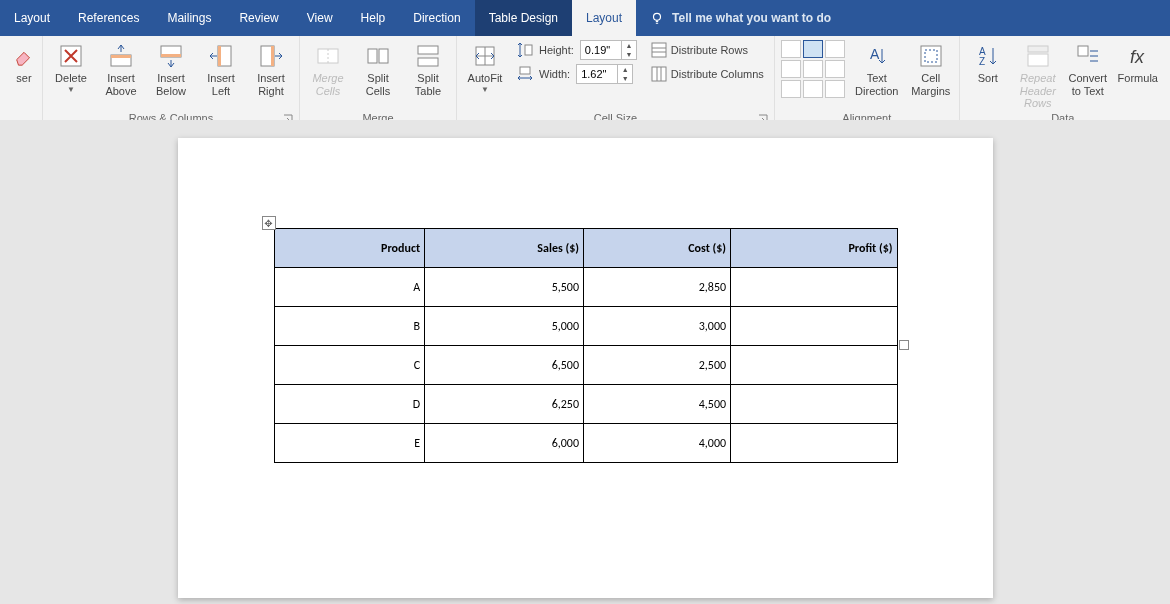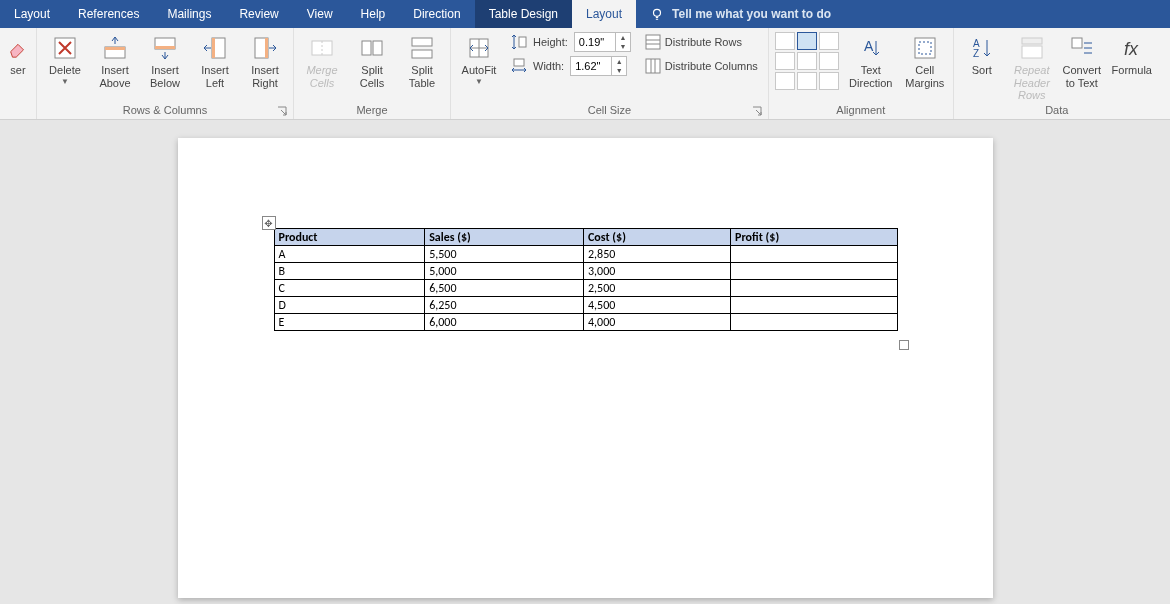--- a/index.html
+++ b/index.html
@@ -1,19 +1,19 @@
 <!DOCTYPE html>
 <html><head>
 <meta charset="utf-8">
 <style>
 * { margin:0; padding:0; box-sizing:border-box; }
 body { font-family: "Segoe UI", sans-serif; font-size:12px; background:#e6e6e6; width:1170px; height:604px; overflow:hidden; }
 
 
-.tabstrip { background:#2b579a; height:28px; display:flex; align-items:stretch; color:#fff; }
+.tabstrip { background:#2b579a; height:36px; display:flex; align-items:stretch; color:#fff; }
 .tab { padding:0 14px; display:flex; align-items:center; cursor:pointer; font-size:12px; }
 .tab.subtle { background:#1e3f73; }
 .tab.active { background:#f3f3f3; color:#2b579a; }
 .tellme { display:flex; align-items:center; padding:0 14px; gap:8px; color:#dbe5f1;font-weight:bold; }
 .bulb { width:14px; height:14px; }
 
 
 .ribbon { background:#f3f3f3; height:92px; display:flex; border-bottom:1px solid #d0d0d0; }
 .group { border-right:1px solid #e0e0e0; display:flex; flex-direction:column; justify-content:space-between; padding:4px 6px 0 6px; }
 .group-label { text-align:center; font-size:11px; color:#666; padding:2px 0 3px 0; position:relative; }
@@ -36,21 +36,21 @@
 
 .aligngrid { display:grid; grid-template-columns:repeat(3,20px); grid-template-rows:repeat(3,18px); gap:2px; }
 .alignbtn { border:1px solid #c8c8c8; background:#fff; cursor:pointer; display:flex; align-items:center; justify-content:center; }
 .alignbtn.sel { background:#cfe2f3; border-color:#2b579a; }
 
 
 .canvas { position:absolute; top:120px; left:0; right:0; bottom:0; background:#e6e6e6; display:flex; justify-content:center; padding-top:18px; }
 .page { background:#fff; width:815px; height:460px; box-shadow:0 2px 6px rgba(0,0,0,.25); position:relative; padding:90px 96px; }
 .tmove { position:absolute; width:14px; height:14px; border:1px solid #888; background:#fff; display:flex; align-items:center; justify-content:center; font-size:10px; color:#666; left:84px; top:78px; cursor:move; }
 .wtable { border-collapse:collapse; width:624px; }
-.wtable th,.wtable td { border:1px solid #000; text-align:left; font-size:12px; padding:1px 4px; height:16px; font-family:"Calibri","Segoe UI",sans-serif; }
+.wtable th,.wtable td { border:1px solid #000; text-align:right; font-size:12px; padding:12px 4px; height:16px; font-family:"Calibri","Segoe UI",sans-serif; }
 .wtable th { background:#c6d4ec; font-weight:bold; }
 .resize { position:absolute; width:10px; height:10px; border:1px solid #888; background:#fff; right:84px; top:202px; cursor:nwse-resize; }
 
 svg { display:block; }
 </style>
 </head>
 <body>
 
 <div class="tabstrip">
   <div class="tab">Layout</div>
@@ -66,21 +66,21 @@
     <svg class="bulb" viewBox="0 0 24 24" fill="none" stroke="#fff" stroke-width="2">
         <circle cx="12" cy="10" r="6"></circle>
         <path d="M10 18h4M10 21h4"></path>
       </svg>
     <span>Tell me what you want to do</span>
   </div>
 </div>
 
 <div class="ribbon">
 
-  <div class="group" style="padding-left:6px;">
+  <div class="group" style="padding-left:12px;">
     <div class="btns">
       <div class="bigbtn" style="width:24px;">
         <div class="ic">
             <svg viewBox="0 0 24 24" width="22" height="22">
               <path d="M4 16l8-8 6 6-8 8H6z" fill="#f7b5c2" stroke="#c0392b"></path>
             </svg>
           </div>
         <div class="lbl">ser</div>
       </div>
     </div>

